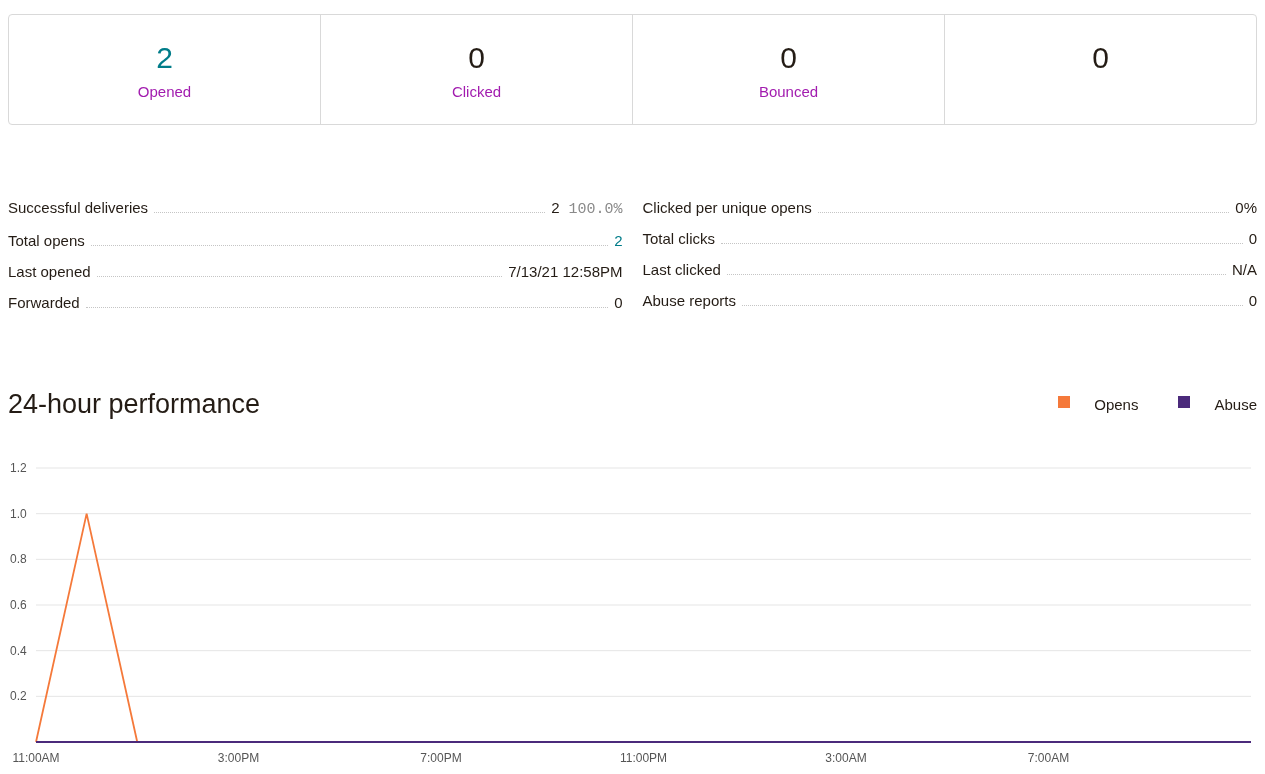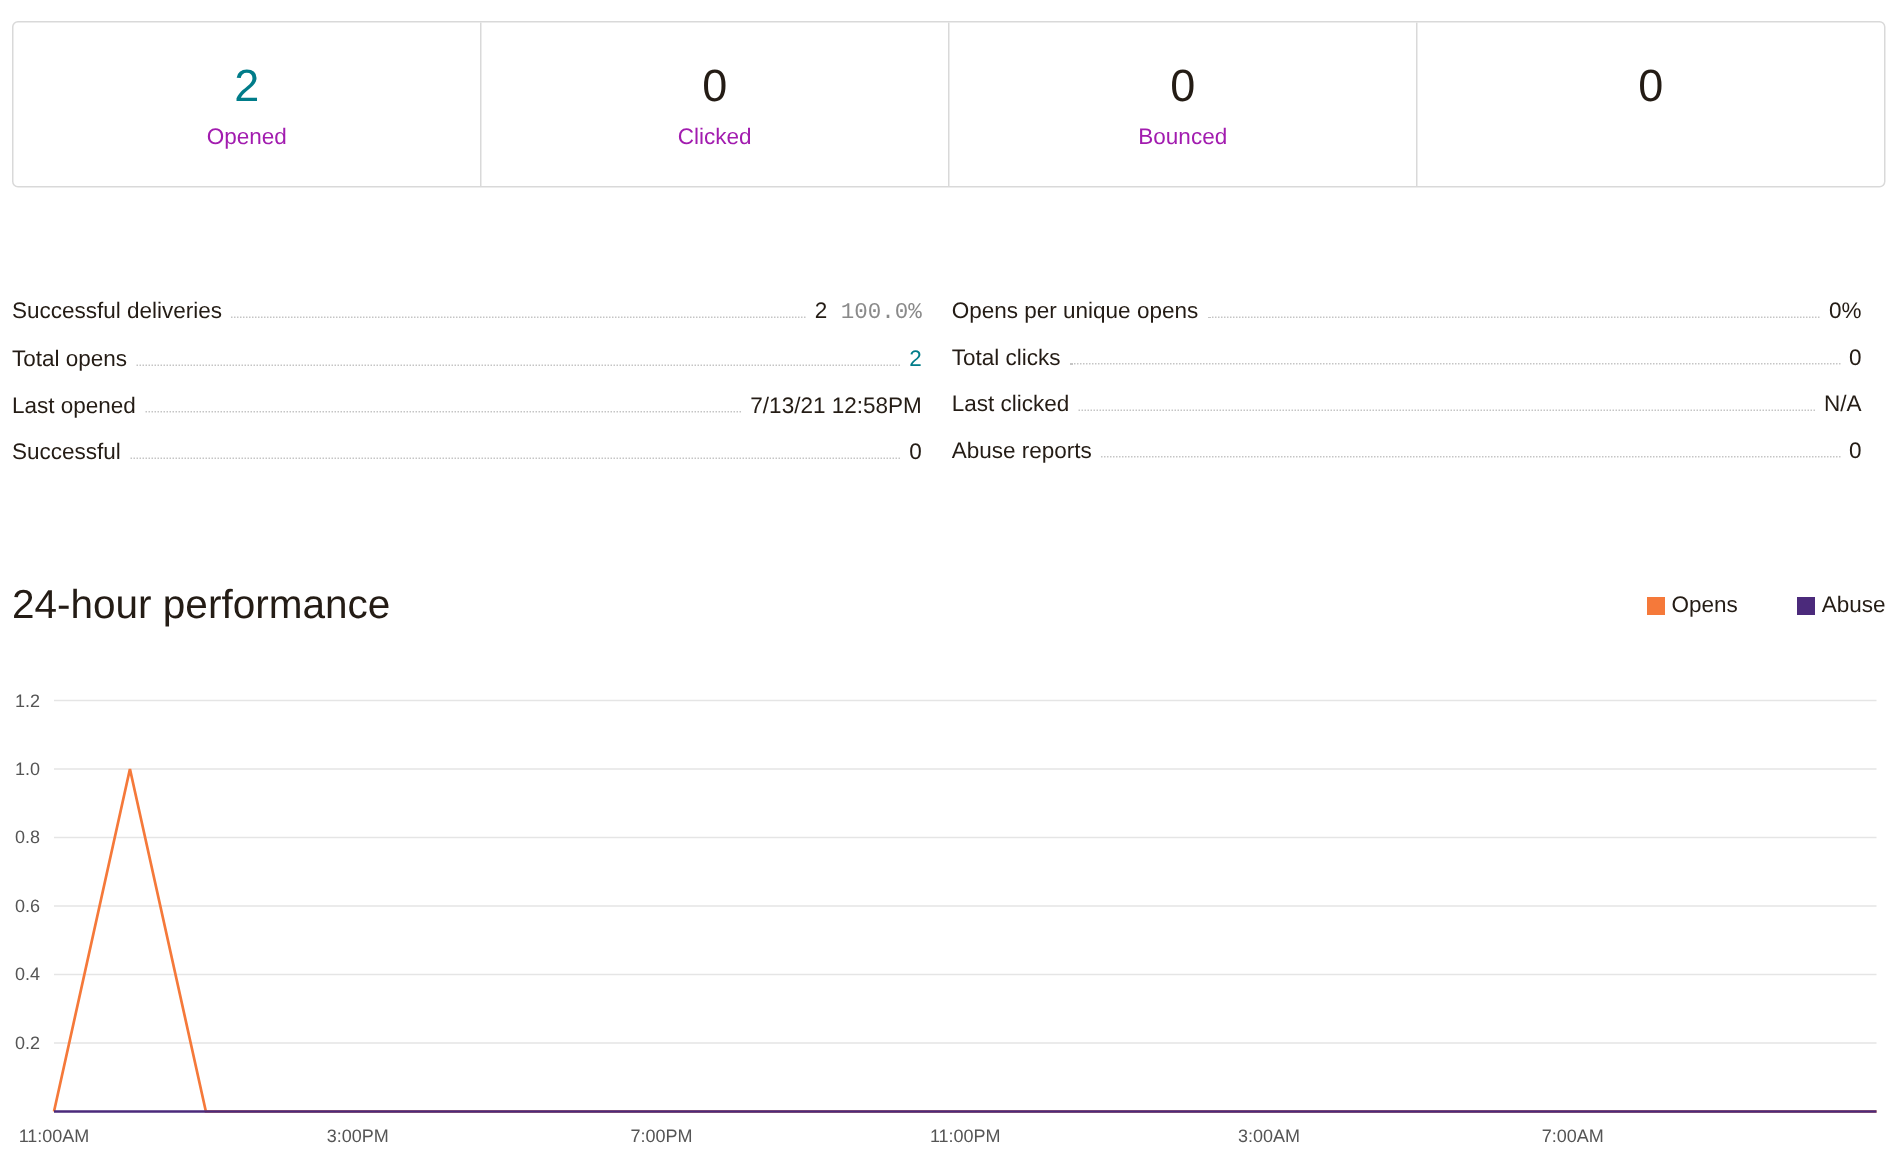--- a/index.html
+++ b/index.html
@@ -28,21 +28,21 @@
     font-weight: 400;
     line-height: 1;
     margin-bottom: 10px;
   }
   .stat-value.link { color: #007c89; }
   .stat-label { font-size: 15px; color: #a21caf; }
 
   .metrics-grid {
     display: flex;
     gap: 20px;
-    margin: 68px 24px 0 8px;
+    margin: 68px 8px 0 8px;
   }
   .metrics-col { flex: 1; }
   .metric-row {
     display: flex;
     align-items: baseline;
     padding: 6px 0 8px 0;
     font-size: 15px;
   }
   .metric-label { white-space: nowrap; color: #241c15; }
   .metric-dots {
@@ -56,21 +56,21 @@
   .metric-value.link { color: #007c89; }
 
   .perf-section { margin: 70px 8px 0 8px; }
   .perf-header {
     display: flex;
     align-items: center;
     justify-content: space-between;
   }
   .perf-title { font-size: 27px; font-weight: 400; color: #241c15; }
   .legend { display: flex; gap: 24px; font-size: 15px; }
-  .legend-item { display: flex; align-items: center; gap: 4px; padding-left: 16px; }
+  .legend-item { display: flex; align-items: flex-start; gap: 24px; padding-left: 16px; }
   .swatch { width: 12px; height: 12px; display: inline-block; }
   .swatch.orange { background: #f5793a; }
   .swatch.purple { background: #4b2a7b; }
 
   .chart-wrap { position: relative; margin-top: 40px; }
   svg.chart { display: block; width: 100%; height: 310px; }
   .grid-line { stroke: #e5e5e5; stroke-width: 1; }
   .axis-label { font-size: 12px; fill: #555; font-family: inherit; }
 </style>
 </head>
@@ -105,28 +105,28 @@
         <span class="metric-label">Total opens</span>
         <span class="metric-dots"></span>
         <span class="metric-value link">2</span>
       </div>
       <div class="metric-row">
         <span class="metric-label">Last opened</span>
         <span class="metric-dots"></span>
         <span class="metric-value">7/13/21 12:58PM</span>
       </div>
       <div class="metric-row">
-        <span class="metric-label">Successful</span>
+        <span class="metric-label">Forwarded</span>
         <span class="metric-dots"></span>
         <span class="metric-value">0</span>
       </div>
     </div>
   <div class="metrics-col" id="metrics-right">
       <div class="metric-row">
-        <span class="metric-label">Opens per unique opens</span>
+        <span class="metric-label">Clicked per unique opens</span>
         <span class="metric-dots"></span>
         <span class="metric-value">0%</span>
       </div>
       <div class="metric-row">
         <span class="metric-label">Total clicks</span>
         <span class="metric-dots"></span>
         <span class="metric-value">0</span>
       </div>
       <div class="metric-row">
         <span class="metric-label">Last clicked</span>

